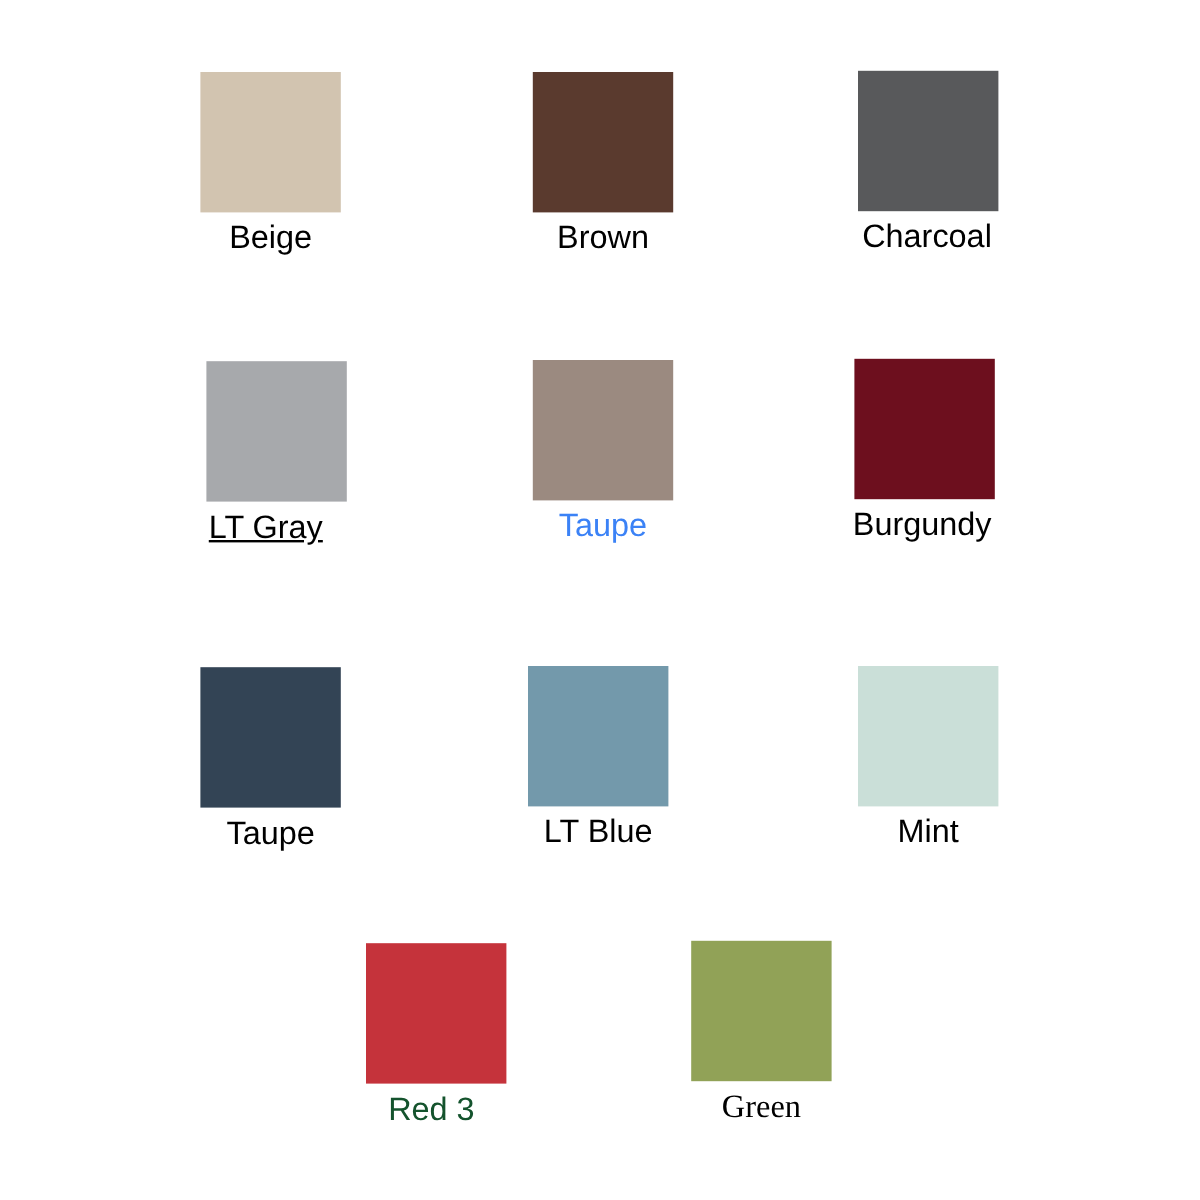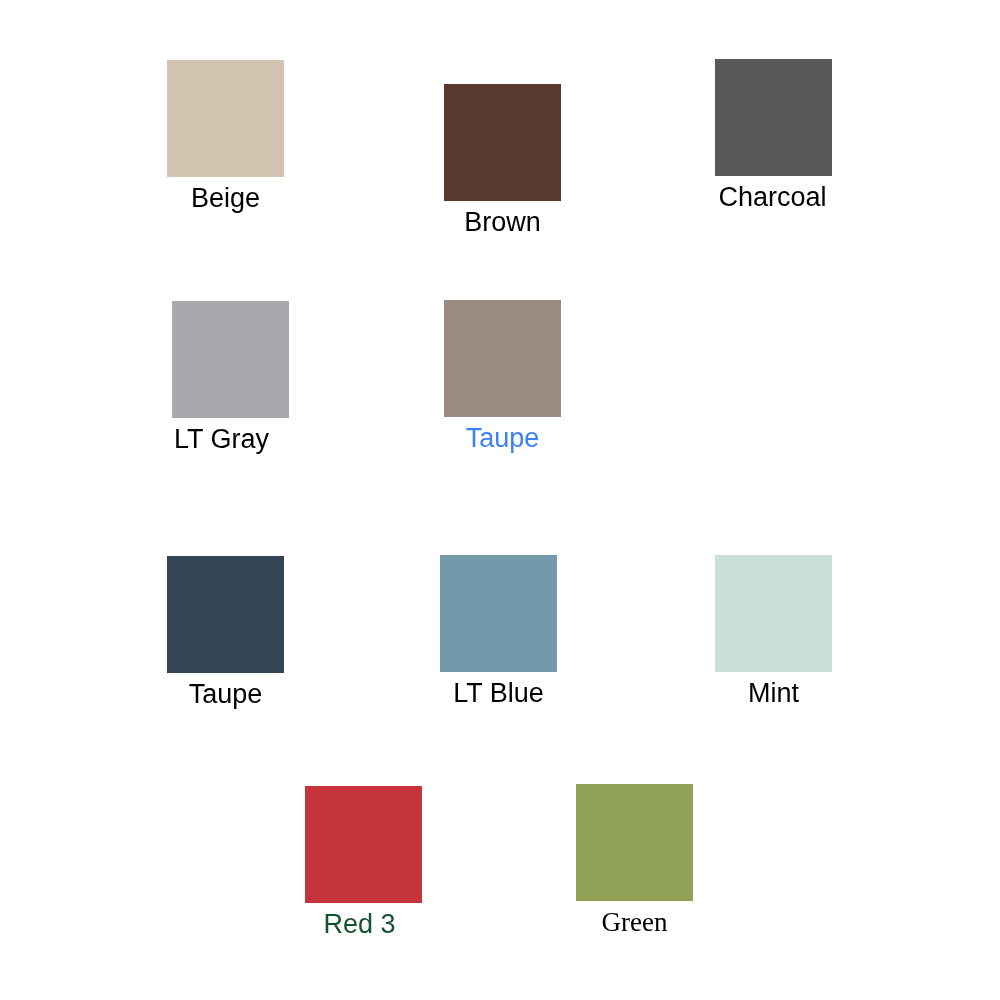--- a/index.html
+++ b/index.html
@@ -37,34 +37,34 @@
     margin-top: 6px;
     text-align: center;
     font-family: "Liberation Sans", sans-serif;
     font-size: 27px;
     line-height: 30px;
     color: #000000;
     white-space: nowrap;
   }
   
   .pos-0  { left: 167px; top: 60px;  }
-  .pos-1  { left: 444px; top: 60px; margin-top: 24px;  }
+  .pos-1  { left: 444px; top: 60px;  }
   .pos-2  { left: 715px; top: 59px;  }
   .pos-3  { left: 172px; top: 301px; }
   .pos-4  { left: 444px; top: 300px; }
   .pos-5  { left: 712px; top: 299px; }
   .pos-6  { left: 167px; top: 556px; }
   .pos-7  { left: 440px; top: 555px; }
   .pos-8  { left: 715px; top: 555px; }
   .pos-9  { left: 305px; top: 786px; }
   .pos-10 { left: 576px; top: 784px; }
   
   .lbl-nudge-0  { transform: translateX(0px); }
   .lbl-nudge-2  { transform: translateX(-1px); }
-  .lbl-nudge-3  { transform: translateX(-9px); }
+  .lbl-nudge-3  { transform: translateX(-9px); text-decoration: underline; }
   .lbl-nudge-5  { transform: translateX(-2px); }
   .lbl-nudge-6  { transform: translateX(0px); }
   .lbl-nudge-9  { transform: translateX(-4px); }
 </style>
 </head>
 <body style="background: rgb(255, 255, 255);">
 
 <div id="palette-canvas" style="background: rgb(255, 255, 255);">
 
   <div class="swatch-cell pos-0">
@@ -85,20 +85,24 @@
   <div class="swatch-cell pos-3">
     <span class="swatch-chip" style="background-color: rgb(167, 169, 172); width: 117px; height: 117px;"></span>
     <span class="swatch-label lbl-nudge-3" style="color: rgb(0, 0, 0); width: 117px;">LT Gray</span>
   </div>
 
   <div class="swatch-cell pos-4">
     <span class="swatch-chip" style="background-color: rgb(155, 138, 128); width: 117px; height: 117px;"></span>
     <span class="swatch-label" style="color: #3b82f6; width: 117px;">Taupe</span>
   </div>
 
+  <div class="swatch-cell pos-5">
+    <span class="swatch-chip" style="background-color: rgb(109, 15, 30); width: 117px; height: 117px;"></span>
+    <span class="swatch-label lbl-nudge-5" style="color: rgb(0, 0, 0); width: 117px;">Burgundy</span>
+  </div>
 
   <div class="swatch-cell pos-6">
     <span class="swatch-chip" style="background-color: rgb(51, 68, 85); width: 117px; height: 117px;"></span>
     <span class="swatch-label lbl-nudge-6" style="color: rgb(0, 0, 0); width: 117px;">Taupe</span>
   </div>
 
   <div class="swatch-cell pos-7">
     <span class="swatch-chip" style="background-color: rgb(115, 153, 171); width: 117px; height: 117px;"></span>
     <span class="swatch-label" style="color: rgb(0, 0, 0); width: 117px;">LT Blue</span>
   </div>

